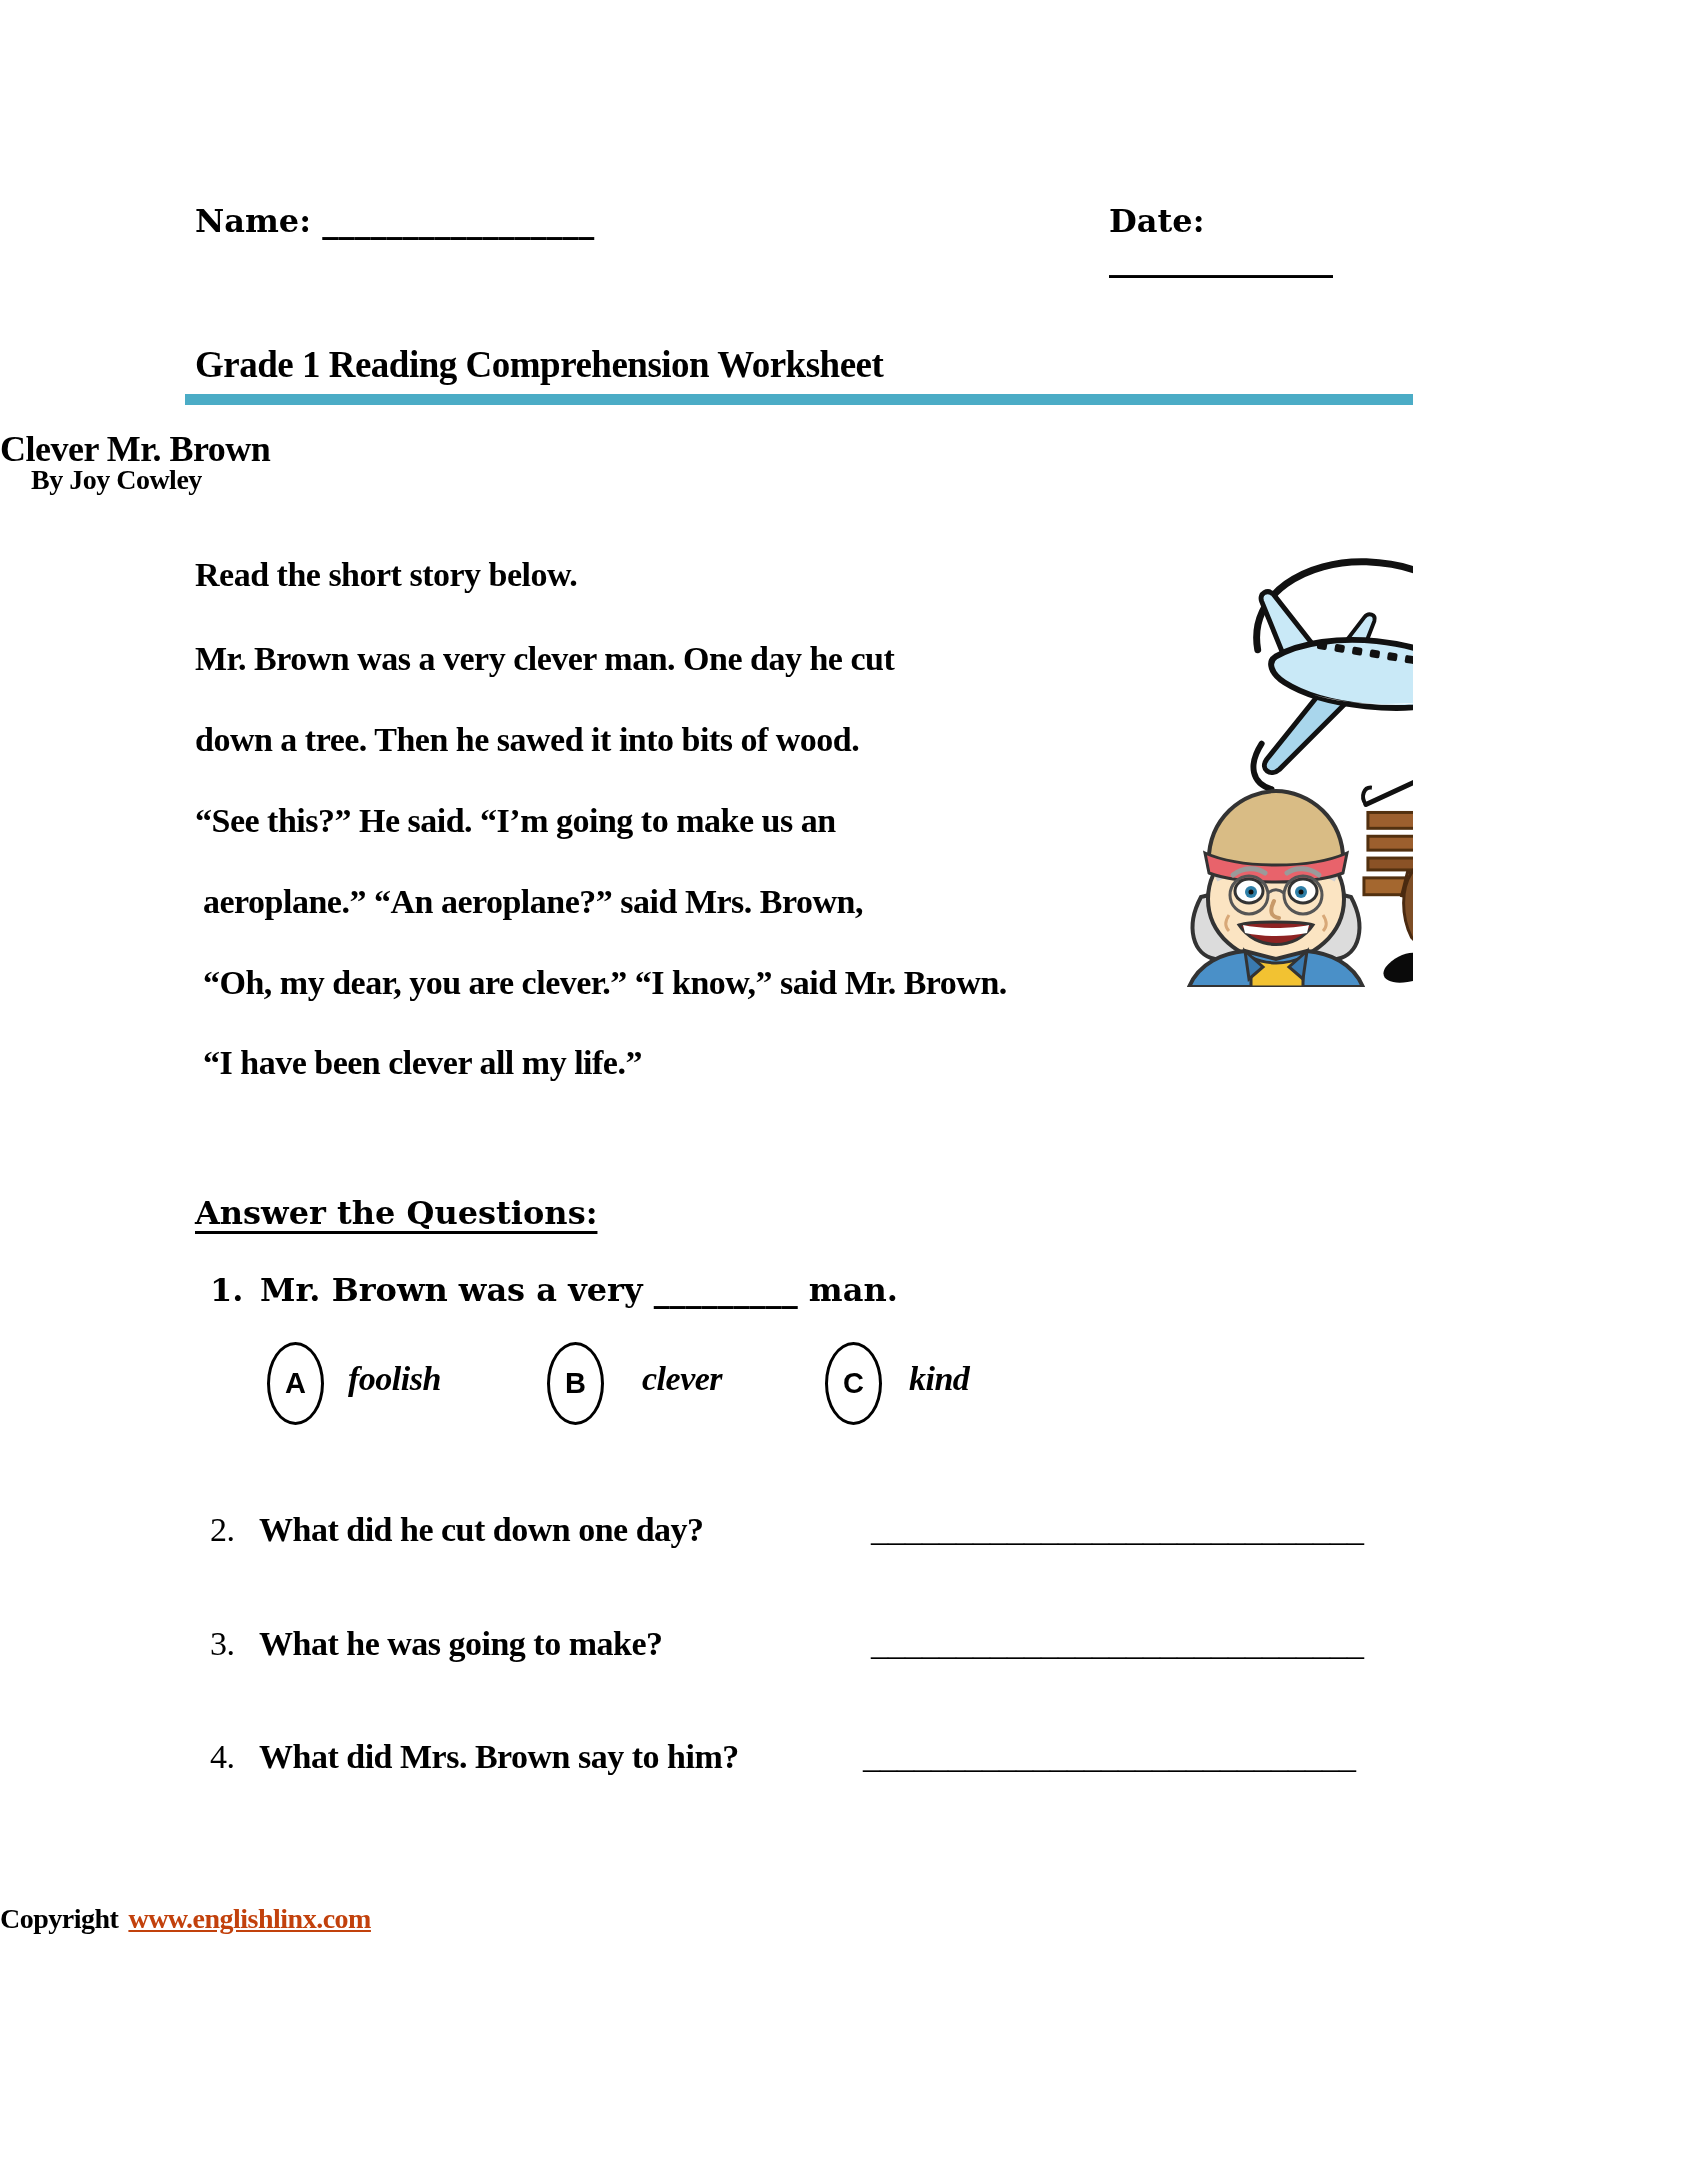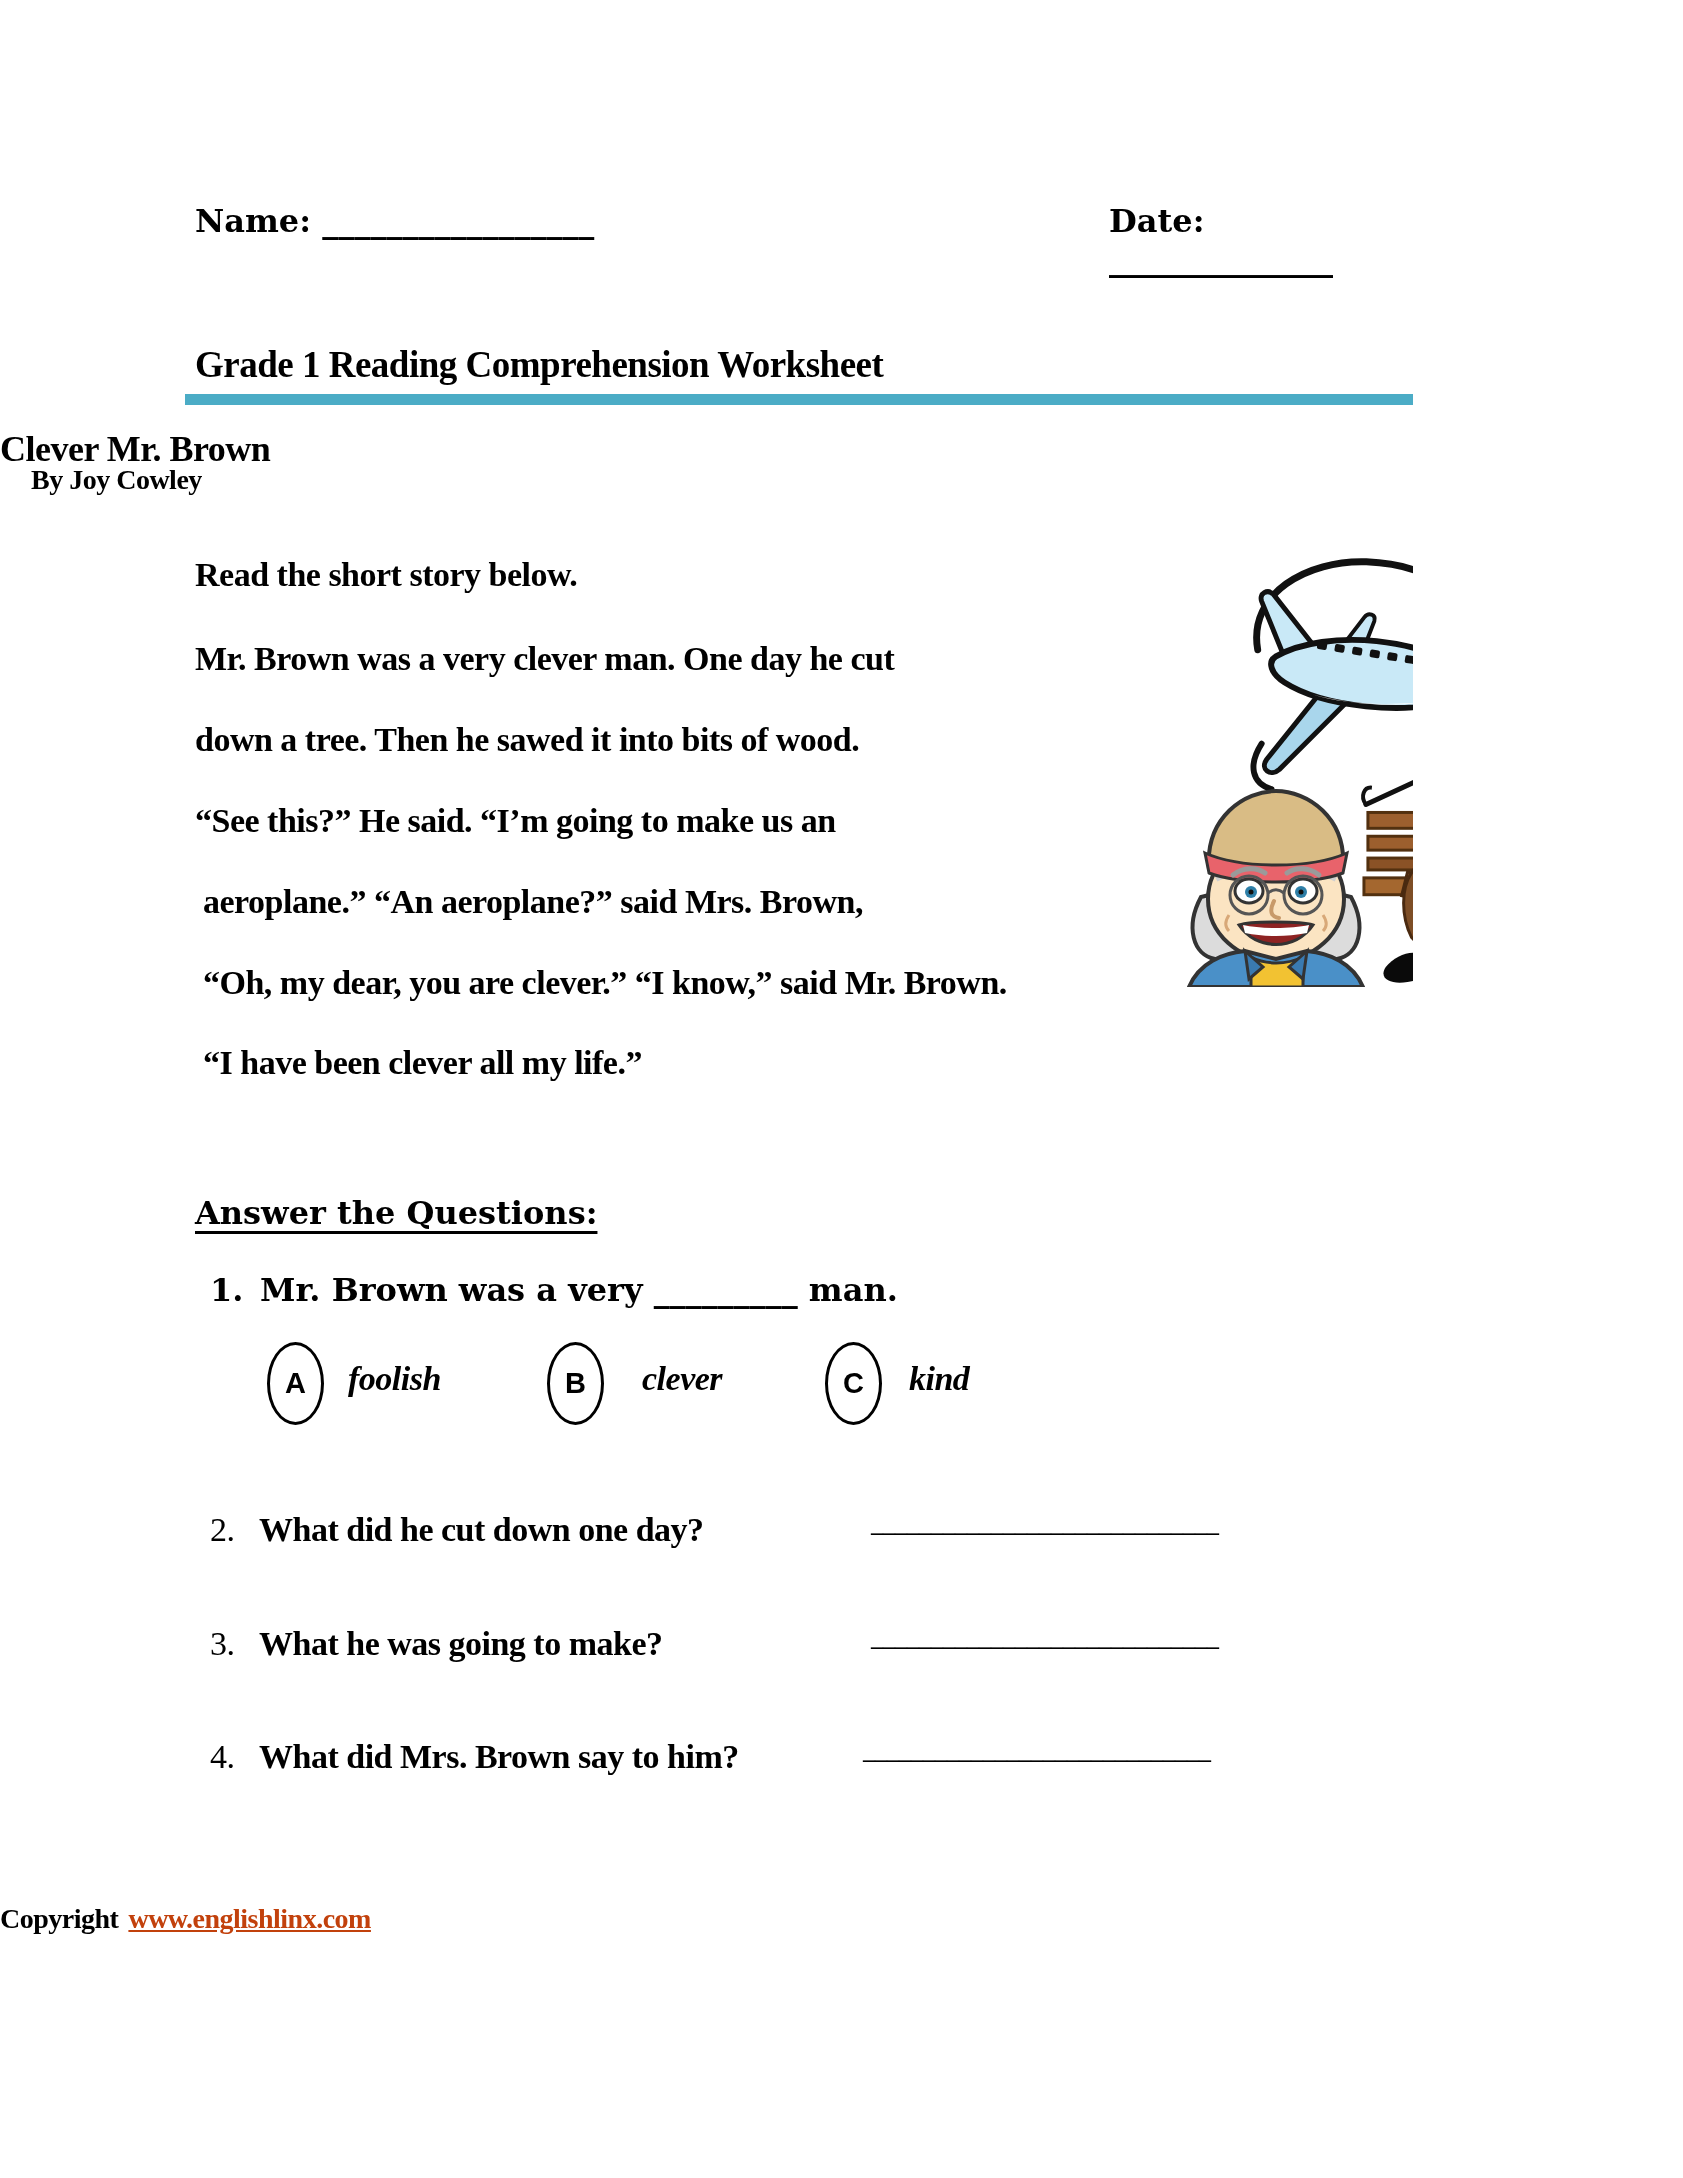--- a/index.html
+++ b/index.html
@@ -18,21 +18,21 @@
   .center-row{left:0;width:1683px;text-align:left;}
   .story-title{font-size:36px;}
   .story-byline{font-size:28px;}
   .story-line{font-size:34px;white-space:pre;}
   .indent{padding-left:8px;}
 
   .answer-title{font-size:32px;text-decoration:underline;text-decoration-thickness:3px;text-underline-offset:7px;}
   .q1-row{font-size:32px;}
   .qnum{display:inline-block;width:50px;}
   .qtext{font-size:34px;}
-  .qblank{font-size:24px;font-weight:bold;letter-spacing:0;}
+  .qblank{font-size:34px;font-weight:normal;letter-spacing:0;}
 
   .choice-circle{
     width:57px;height:83px;border:3px solid #000;border-radius:50%;
     display:flex;align-items:center;justify-content:center;box-sizing:border-box;
     font-family:"Liberation Sans",sans-serif;font-weight:bold;font-size:29px;
   }
   .choice-label{font-size:34px;font-style:italic;}
 
   .footer{font-size:28px;}
   .footer .copy{margin-right:10px;}

